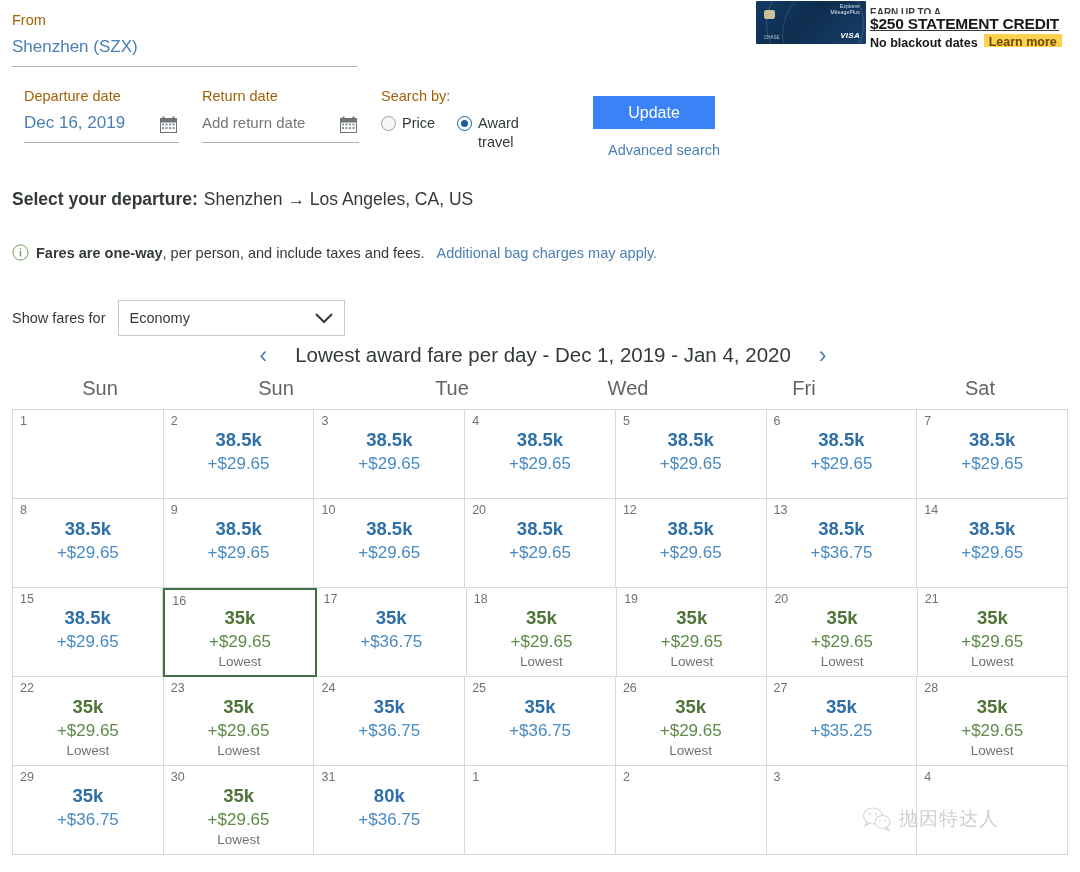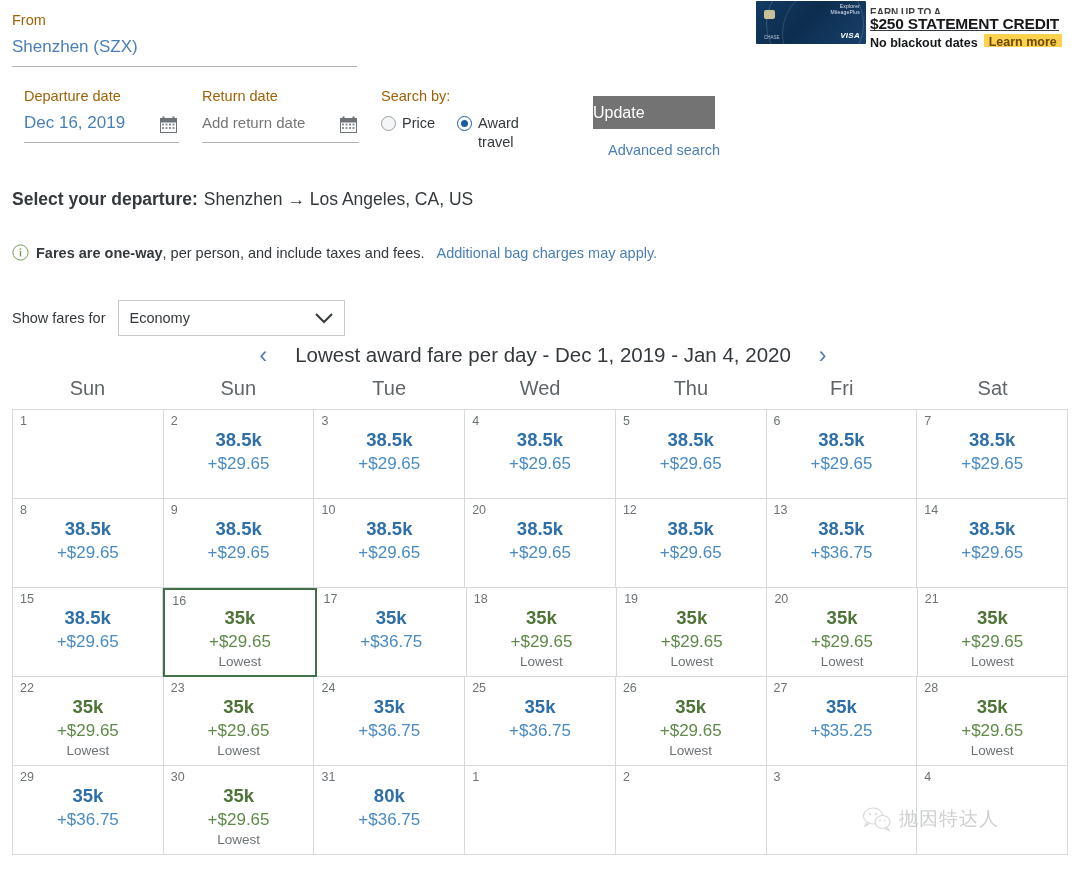--- a/index.html
+++ b/index.html
@@ -117,28 +117,28 @@
     color: #33393c;
     max-width: 62px;
   }
 
   .update-btn {
     position: absolute;
     left: 581px;
     top: 10px;
     width: 122px;
     height: 33px;
-    background: #737373;
+    background: #3b82f6;
     color: #ffffff;
     border: none;
     font-size: 16px;
     font-family: "Liberation Sans", sans-serif;
     cursor: pointer;
     line-height: 33px;
-    text-align: left;
+    text-align: center;
     padding: 0;
   }
   .adv-search {
     position: absolute;
     left: 596px;
     top: 56px;
     font-size: 14.5px;
     color: #4a7fb5;
     cursor: pointer;
   }
@@ -563,21 +563,20 @@
   <span class="cal-nav prev">‹</span>
   <span class="cal-title">Lowest award fare per day - Dec 1, 2019 - Jan 4, 2020</span>
   <span class="cal-nav next">›</span>
 </div>
 
 <div class="dow-row" id="dow-row">
     <div class="dow">Sun</div>
     <div class="dow">Sun</div>
     <div class="dow">Tue</div>
     <div class="dow">Wed</div>
-    <div class="dow">Thu</div>
     <div class="dow">Fri</div>
     <div class="dow">Sat</div>
   </div>
 
 <div class="cal-grid" id="cal-grid">
     <div class="cal-row">
       <div class="cal-cell empty">
         <div class="daynum">1</div>
       </div>
       <div class="cal-cell">

